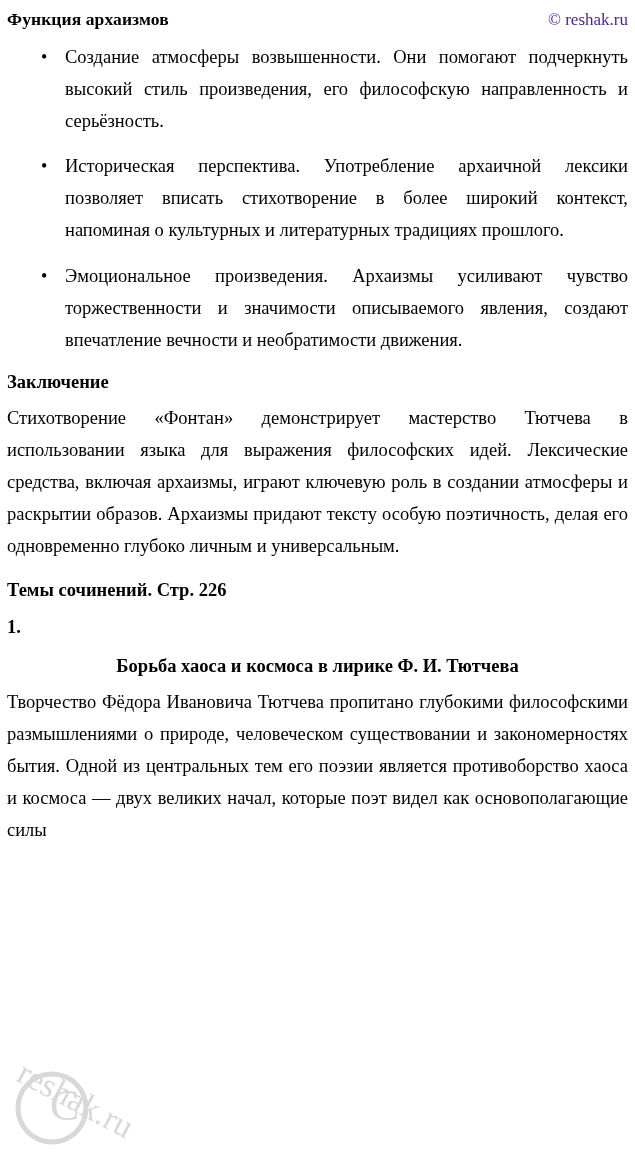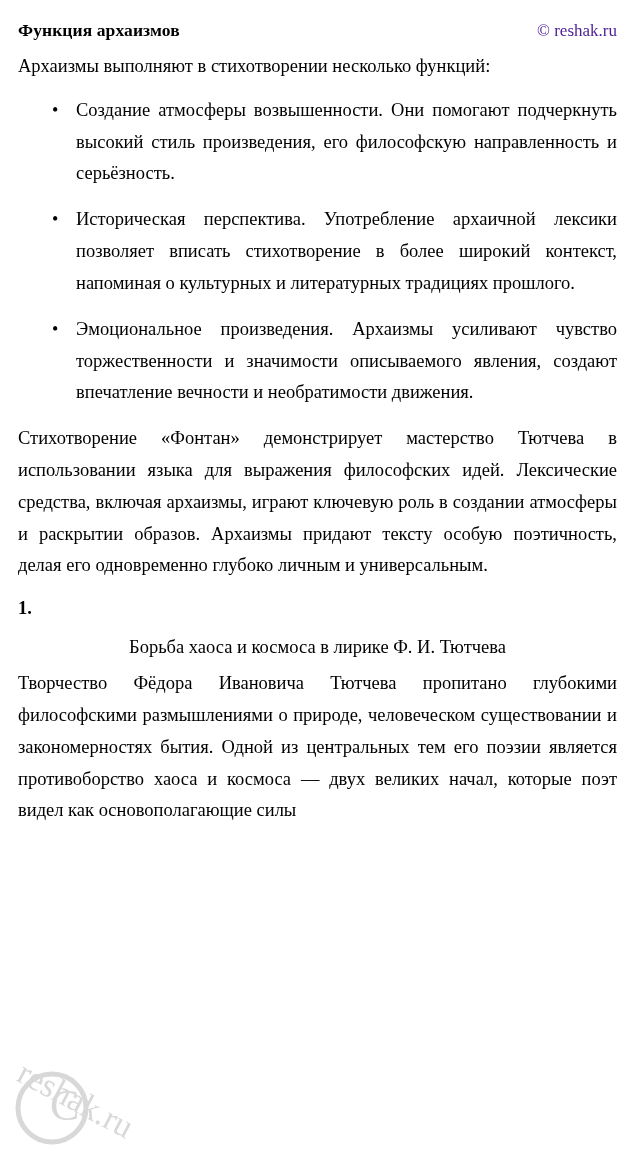--- a/index.html
+++ b/index.html
@@ -12,21 +12,21 @@
     min-height: 1158px;
     font-family: "Liberation Serif", serif;
     color: #000000;
     position: relative;
     overflow: hidden;
   }
   .page {
     position: relative;
     width: 635px;
     min-height: 1158px;
-    padding: 16px;
+    padding: 5px;
     box-sizing: border-box;
   }
   .header-row {
     display: flex;
     justify-content: space-between;
     align-items: baseline;
     padding: 4px 2px 0 2px;
   }
   .header-title {
     font-weight: bold;
@@ -79,21 +79,21 @@
     font-weight: bold;
     margin: 18px 2px 0 2px;
   }
   .num-label {
     font-size: 18.5px;
     font-weight: bold;
     margin: 16px 2px 0 2px;
   }
   h4.essay-title {
     font-size: 18.5px;
-    font-weight: normal;
+    font-weight: bold;
     text-align: center;
     margin: 18px 2px 0 2px;
   }
   .watermark {
     position: absolute;
     left: 10px;
     bottom: 8px;
     width: 190px;
     height: 130px;
     pointer-events: none;
@@ -113,36 +113,37 @@
 
 <div class="page">
 
   <div class="content-wrap">
 
     <div class="header-row">
       <div class="header-title">Функция архаизмов</div>
       <div class="copyright">© reshak.ru</div>
     </div>
 
-    <p class="body-text">Архаизмы выполняют в стихотворении несколько функций:</p>
 
     <ul class="func-list">
       <li>
         <span class="bullet">•</span><span class="lead">Создание атмосферы возвышенности</span><span>. Они помогают подчеркнуть высокий стиль произведения, его философскую направленность и серьёзность.</span>
       </li>
       <li>
         <span class="bullet">•</span><span class="lead">Историческая перспектива</span><span>. Употребление архаичной лексики позволяет вписать стихотворение в более широкий контекст, напоминая о культурных и литературных традициях прошлого.</span>
       </li>
       <li>
         <span class="bullet">•</span><span class="lead">Эмоциональное произведения</span><span>. Архаизмы усиливают чувство торжественности и значимости описываемого явления, создают впечатление вечности и необратимости движения.</span>
       </li>
     </ul>
 
+    <h2 class="section-title">Заключение</h2>
     <p class="body-text">Стихотворение «Фонтан» демонстрирует мастерство Тютчева в использовании языка для выражения философских идей. Лексические средства, включая архаизмы, играют ключевую роль в создании атмосферы и раскрытии образов. Архаизмы придают тексту особую поэтичность, делая его одновременно глубоко личным и универсальным.</p>
 
+    <h3 class="sub-title">Темы сочинений. Стр. 226</h3>
 
     <div class="num-label">1.</div>
 
     <h4 class="essay-title">Борьба хаоса и космоса в лирике Ф. И. Тютчева</h4>
 
     <p class="body-text">Творчество Фёдора Ивановича Тютчева пропитано глубокими философскими размышлениями о природе, человеческом существовании и закономерностях бытия. Одной из центральных тем его поэзии является противоборство хаоса и космоса — двух великих начал, которые поэт видел как основополагающие силы</p>
 
   </div>
 
   <div class="watermark">

